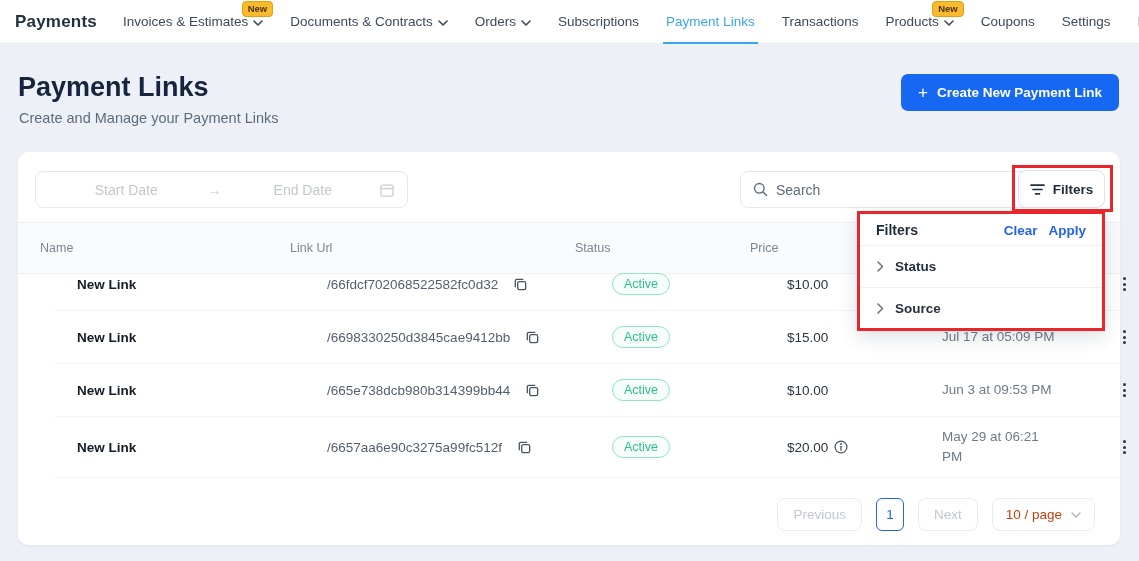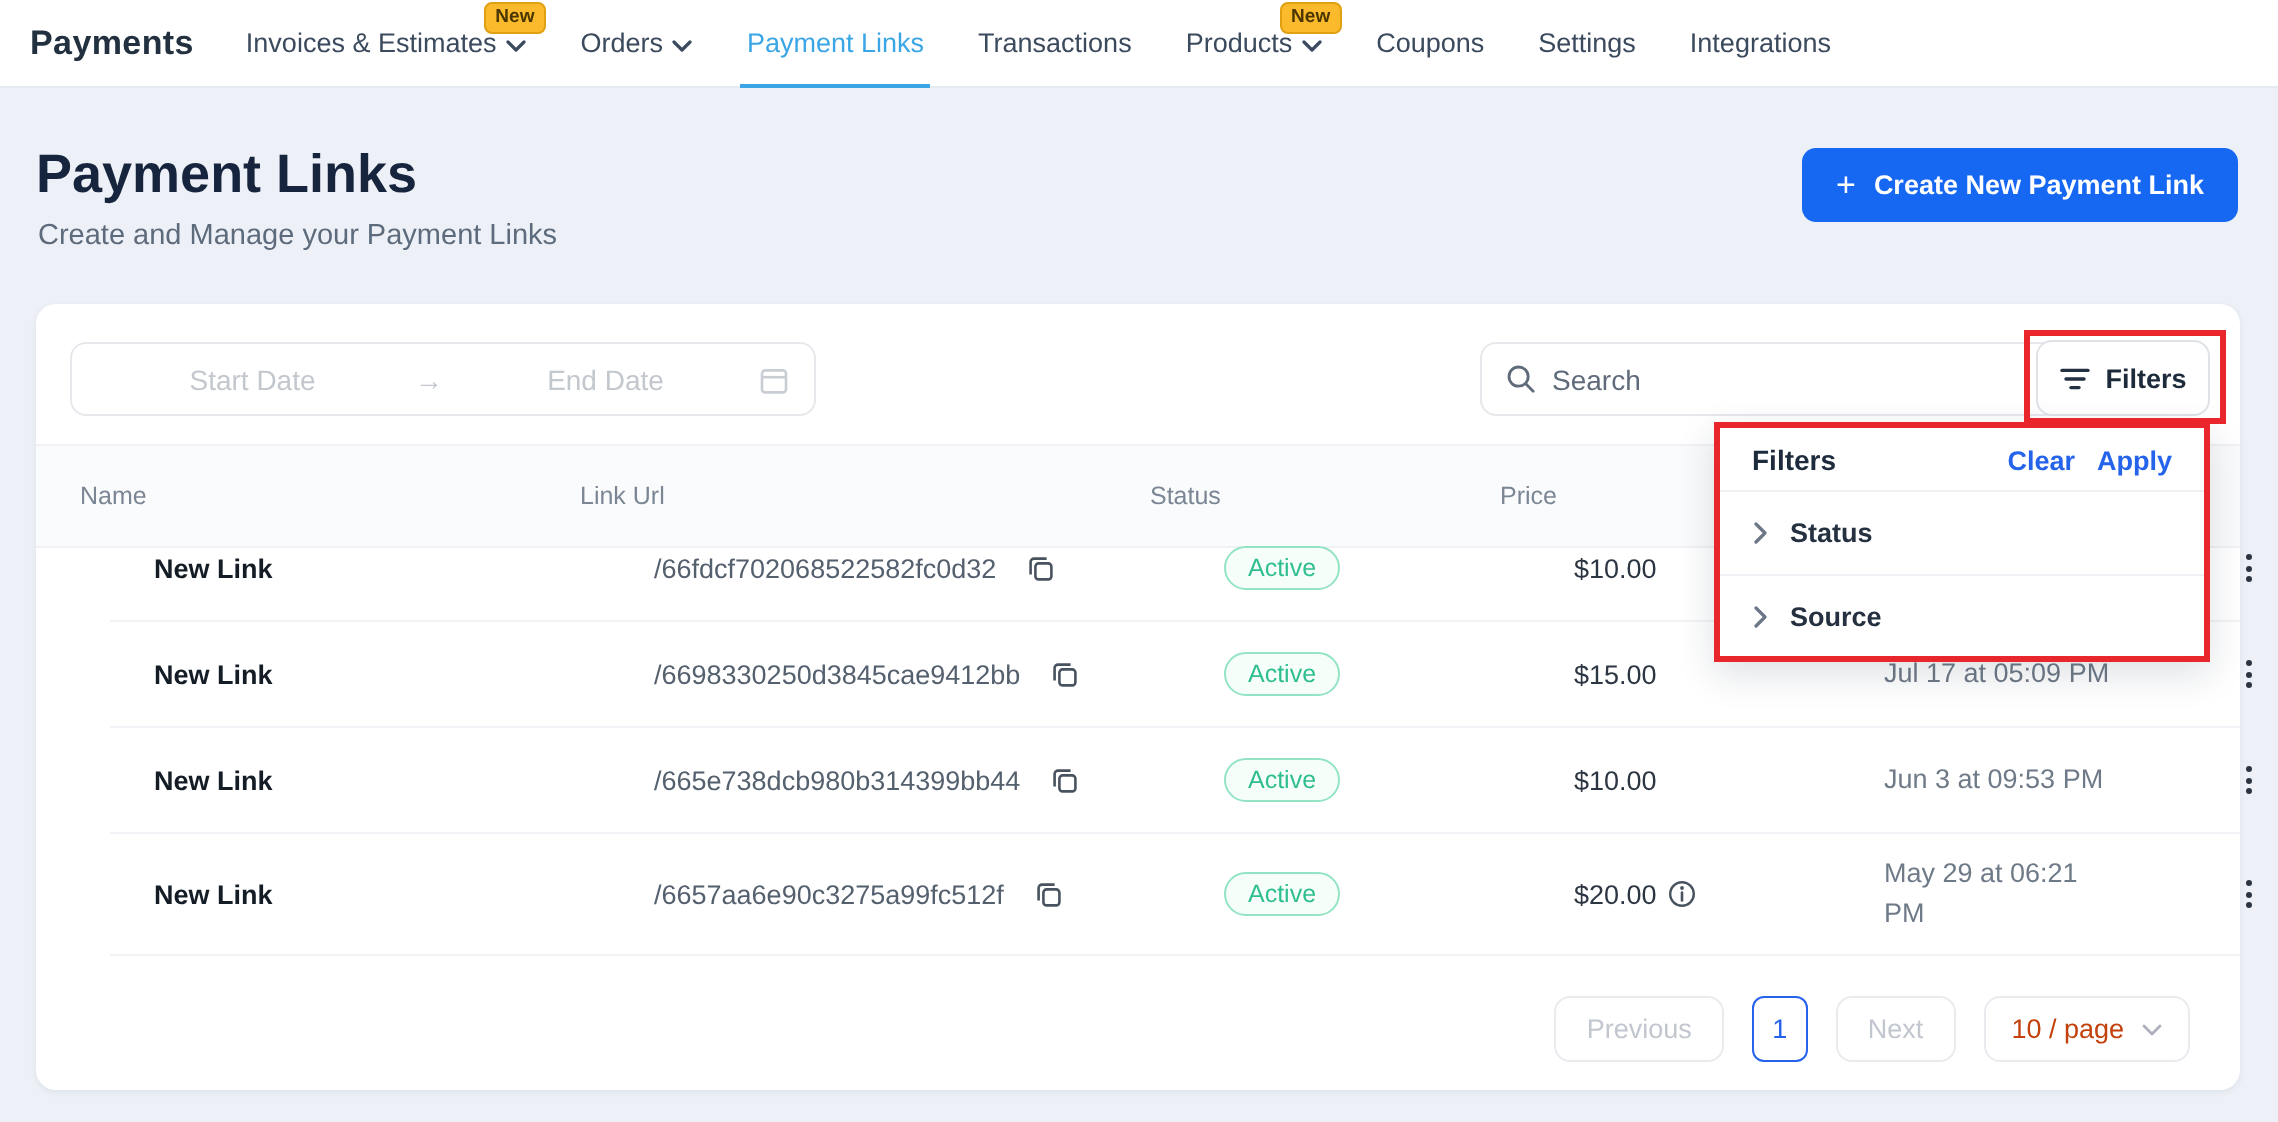--- a/index.html
+++ b/index.html
@@ -113,26 +113,37 @@
       <div class="nav-item">
         <span>Invoices &amp; Estimates</span>
         <span class="nav-chevron">
             <svg width="10" height="6" viewBox="0 0 10 6">
               <path d="M1 1l4 4 4-4" stroke="currentColor" stroke-width="1.6" fill="none" stroke-linecap="round" stroke-linejoin="round"></path>
             </svg>
           </span>
         <span class="badge-new">New</span>
       </div>
       <div class="nav-item">
+        <span>Documents &amp; Contracts</span>
+        <span class="nav-chevron">
+            <svg width="10" height="6" viewBox="0 0 10 6">
+              <path d="M1 1l4 4 4-4" stroke="currentColor" stroke-width="1.6" fill="none" stroke-linecap="round" stroke-linejoin="round"></path>
+            </svg>
+          </span>
+      </div>
+      <div class="nav-item">
         <span>Orders</span>
         <span class="nav-chevron">
             <svg width="10" height="6" viewBox="0 0 10 6">
               <path d="M1 1l4 4 4-4" stroke="currentColor" stroke-width="1.6" fill="none" stroke-linecap="round" stroke-linejoin="round"></path>
             </svg>
           </span>
+      </div>
+      <div class="nav-item">
+        <span>Subscriptions</span>
       </div>
       <div class="nav-item active">
         <span>Payment Links</span>
       </div>
       <div class="nav-item">
         <span>Transactions</span>
       </div>
       <div class="nav-item">
         <span>Products</span>
         <span class="nav-chevron">

